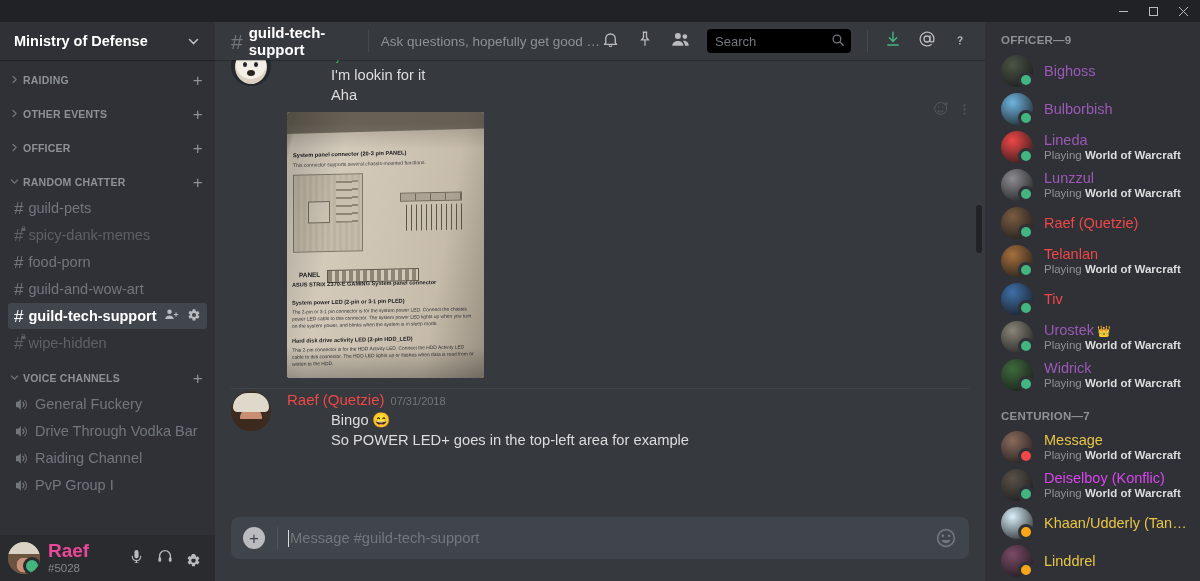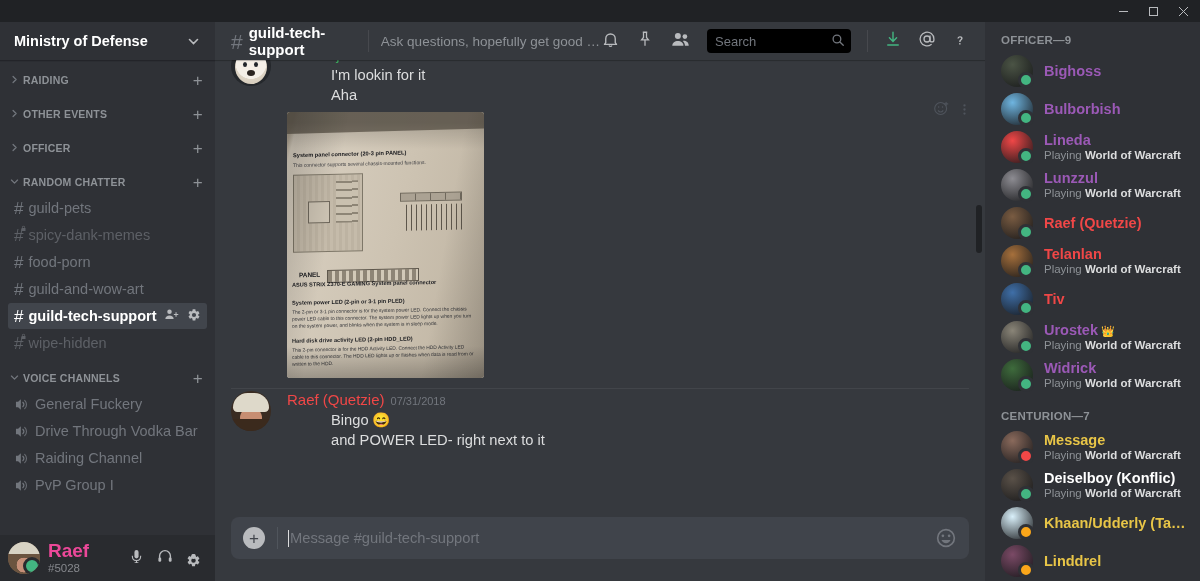--- a/index.html
+++ b/index.html
@@ -177,21 +177,21 @@
   .members { width: 215px; flex: 0 0 215px; background: #2f3136; overflow: hidden; padding-top: 12px; }
   .m-cat { color: #8e9297; font-size: 11.5px; font-weight: bold; letter-spacing: .02em;
     text-transform: uppercase; padding: 0 8px 0 16px; margin-bottom: 6px; margin-top: 16px; }
   .m-cat:first-child { margin-top: 0; }
   .member { display: flex; align-items: center; height: 38px; padding: 0 8px 0 16px; }
   .mem-av { width: 32px; height: 32px; border-radius: 50%; flex: 0 0 32px; position: relative; overflow: visible; }
   .mem-av .img { position: absolute; inset: 0; border-radius: 50%; overflow: hidden; }
   .mem-dot { position: absolute; right: -1px; bottom: -1px; width: 10px; height: 10px; border-radius: 50%;
     border: 3px solid #2f3136; box-sizing: content-box; }
   .mem-txt { margin-left: 11px; min-width: 0; line-height: 1.15; }
-  .mem-name { font-size: 14.5px; font-weight: 700; white-space: nowrap; overflow: hidden; text-overflow: ellipsis; max-width: 152px; }
+  .mem-name { font-size: 14.5px; font-weight: 400; white-space: nowrap; overflow: hidden; text-overflow: ellipsis; max-width: 152px; }
   .mem-game { font-size: 11.5px; color: #8e9297; white-space: nowrap; overflow: hidden; text-overflow: ellipsis; max-width: 152px; }
   .mem-game b { color: #dcddde; font-weight: bold; }
   .crown { font-size: 11px; }
 </style>
 </head>
 <body>
 
 <div class="app">
 
   <div class="titlebar">
@@ -503,21 +503,21 @@
                 <div class="fc"></div>
                 <div class="hat"></div>
                 <div class="sh"></div>
               </div>
               <div class="m-body">
                 <div class="m-head">
                   <span class="m-author" style="color: rgb(240, 71, 71);">Raef (Quetzie)</span>
                   <span class="m-time">07/31/2018</span>
                 </div>
                 <div class="m-line">Bingo 😄</div>
-                <div class="m-line">and POWER LED- right next to it</div>
+                <div class="m-line">So POWER LED+ goes in the top-left area for example</div>
               </div>
             </div>
           </div>
         <div class="mscroll">
           <div class="thumb" style="top:145px;height:48px;"></div>
         </div>
       </div>
 
       <div class="composer">
         <div class="cbox">
@@ -635,21 +635,21 @@
             <div class="mem-name" style="color: rgb(232, 197, 71);">Message</div>
             <div class="mem-game">Playing <b>World of Warcraft</b></div>
           </div>
         </div>
         <div class="member">
           <div class="mem-av">
             <div class="img" style="background: radial-gradient(circle at 36% 30%, rgb(90, 81, 72), rgba(0, 0, 0, 0.55));"></div>
             <div class="mem-dot" style="background: rgb(67, 181, 129);"></div>
           </div>
           <div class="mem-txt">
-            <div class="mem-name" style="color: #ffffff;">Deiselboy (Konflic)</div>
+            <div class="mem-name" style="color: #d946ef;">Deiselboy (Konflic)</div>
             <div class="mem-game">Playing <b>World of Warcraft</b></div>
           </div>
         </div>
         <div class="member">
           <div class="mem-av">
             <div class="img" style="background: radial-gradient(circle at 36% 30%, rgb(217, 240, 250), rgba(0, 0, 0, 0.55));"></div>
             <div class="mem-dot" style="background: rgb(250, 166, 26);"></div>
           </div>
           <div class="mem-txt">
             <div class="mem-name" style="color: rgb(232, 197, 71);">Khaan/Udderly (Tank/...</div>

